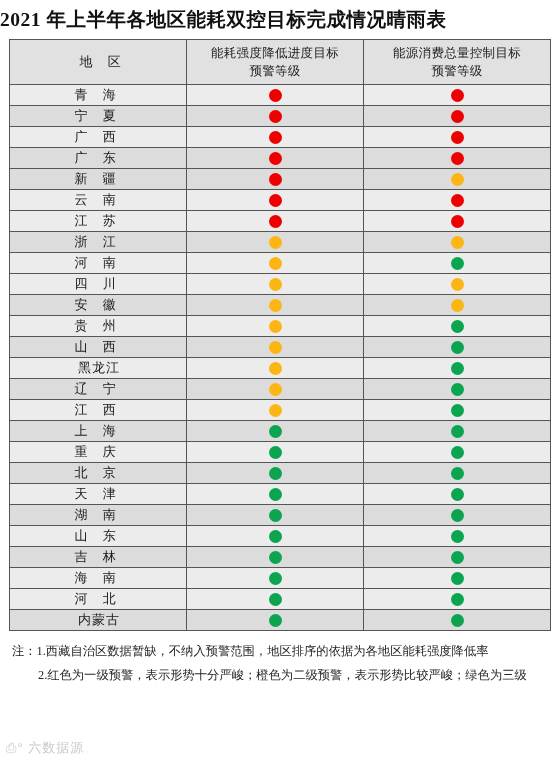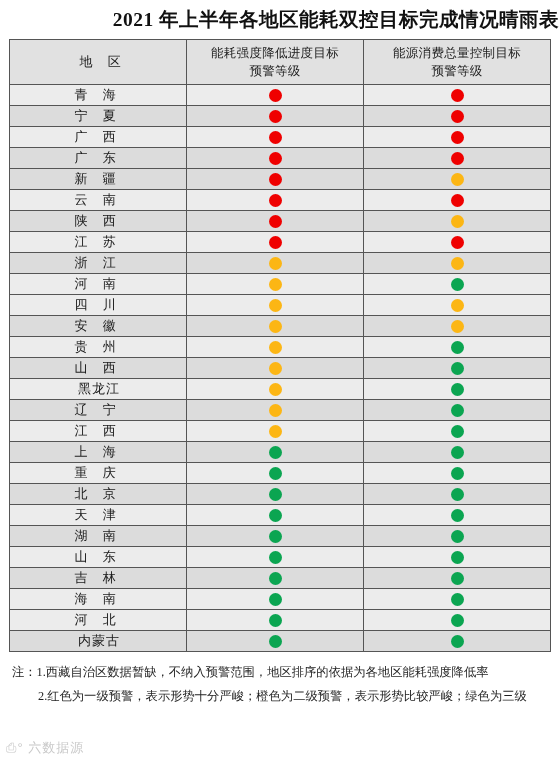--- a/index.html
+++ b/index.html
@@ -17,21 +17,21 @@
 
   #page {
     width: 559px;
     height: 768px;
     position: relative;
     background: #ffffff;
   }
 
   
   .title {
-    text-align: right;
+    text-align: left;
     font-size: 19.5px;
     font-weight: bold;
     letter-spacing: 0.5px;
     color: #111111;
     padding-top: 7px;
     padding-bottom: 6px;
     line-height: 1.35;
     font-family: "Liberation Serif", "DejaVu Serif", serif;
   }
 
@@ -177,25 +177,20 @@
           <tr class="even">
             <td class="region-cell">新  疆</td>
             <td class="dot-cell"><span class="dot" style="background: rgb(239, 0, 0);"></span></td>
             <td class="dot-cell"><span class="dot" style="background: rgb(252, 182, 20);"></span></td>
           </tr>
           <tr class="odd">
             <td class="region-cell">云  南</td>
             <td class="dot-cell"><span class="dot" style="background: rgb(239, 0, 0);"></span></td>
             <td class="dot-cell"><span class="dot" style="background: rgb(239, 0, 0);"></span></td>
           </tr>
-          <tr class="even">
-            <td class="region-cell">陕  西</td>
-            <td class="dot-cell"><span class="dot" style="background: rgb(239, 0, 0);"></span></td>
-            <td class="dot-cell"><span class="dot" style="background: rgb(252, 182, 20);"></span></td>
-          </tr>
           <tr class="odd">
             <td class="region-cell">江  苏</td>
             <td class="dot-cell"><span class="dot" style="background: rgb(239, 0, 0);"></span></td>
             <td class="dot-cell"><span class="dot" style="background: rgb(239, 0, 0);"></span></td>
           </tr>
           <tr class="even">
             <td class="region-cell">浙  江</td>
             <td class="dot-cell"><span class="dot" style="background: rgb(252, 182, 20);"></span></td>
             <td class="dot-cell"><span class="dot" style="background: rgb(252, 182, 20);"></span></td>
           </tr>

